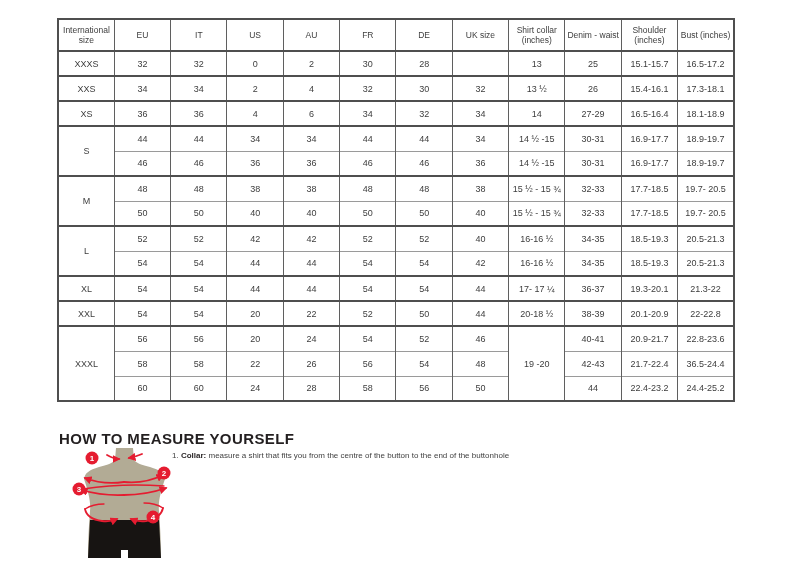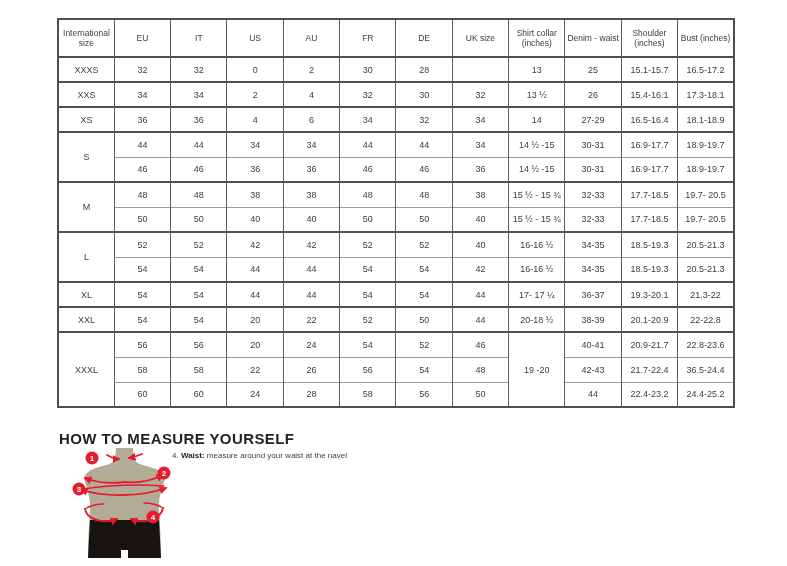--- a/index.html
+++ b/index.html
@@ -14,21 +14,21 @@
     border-collapse:collapse; table-layout:fixed;
     border:2px solid #4f4f4f;
   }
   .size-table th, .size-table td {
     border-left:1px solid #5f5f5f; border-right:1px solid #5f5f5f;
     border-top:1px solid #5f5f5f; border-bottom:none;
     text-align:center; vertical-align:middle;
     font-size:9px; font-weight:normal; color:#3d3d3d;
     padding:1px; overflow:hidden;
   }
-  .size-table thead th { height:38px; font-size:8.5px; border-bottom:2px solid #4f4f4f; }
+  .size-table thead th { height:32px; font-size:8.5px; border-bottom:2px solid #4f4f4f; }
   .size-table tbody td { height:25px; }
   .size-table tr.group-start td { border-top:2px solid #4f4f4f; }
   .size-table tr.sub-row td { border-top:1px solid #9a9a9a; }
   
   .measure-title {
     position:absolute; left:59px; top:430px;
     font-size:15px; font-weight:bold; color:#231f20; letter-spacing:0.4px;
   }
   .figure-wrap { position:absolute; left:72px; top:447px; width:108px; height:117px; }
   .steps { position:absolute; left:172px; top:447px; font-size:8px; color:#3f3f3f; }
@@ -303,19 +303,19 @@
         <g>
           <circle cx="81" cy="70" r="6.5" fill="#e51c30"></circle>
           <text x="81" y="73" fill="#ffffff">4</text>
         </g>
       </g>
     </svg>
   </div>
 
   <div class="steps">
     <div class="step">
-      <span>4.</span>
-      <b>Waist:</b>
-      <span>measure around your waist at the navel</span>
+      <span>1.</span>
+      <b>Collar:</b>
+      <span>measure a shirt that fits you from the centre of the button to the end of the buttonhole</span>
     </div>
   </div>
 
 </div>
 
 </body></html>

